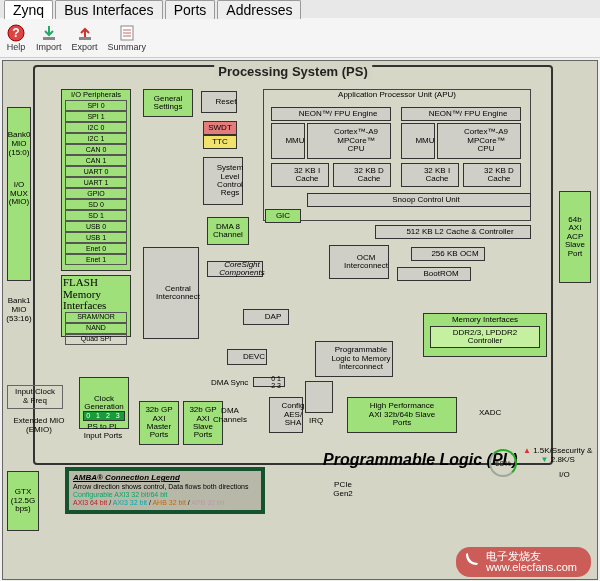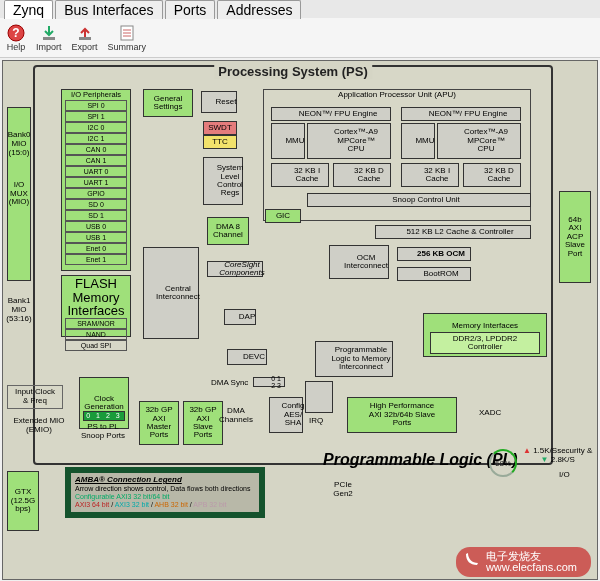--- a/index.html
+++ b/index.html
@@ -99,21 +99,21 @@
     border:2px solid #9a9;
     border-top-color:#2a2;
     border-right-color:#2a2;
     border-radius:50%;
     display:flex; align-items:center; justify-content:center;
     font-size:8px; color:#222;
   }
 
   .legend {
     position:absolute;
-    border:6px solid #14532d;
+    border:4px solid #14532d;
     background:#b8b8a8;
     font-size:7px;
     padding:2px 4px;
     line-height:1.2;
   }
   .legend .t { font-style:italic; text-decoration:underline; font-weight:bold; font-size:8px;}
   .legend .c1{ color:#0a6;}
   .legend .c2{ color:#b22;}
   .legend .c3{ color:#0aa;}
   .legend .c4{ color:#c60;}
@@ -209,21 +209,21 @@
         <div class="peri teal">SD 0</div>
         <div class="peri gray">SD 1</div>
         <div class="peri green">USB 0</div>
         <div class="peri gray">USB 1</div>
         <div class="peri pink">Enet 0</div>
         <div class="peri gray">Enet 1</div>
       </div>
   </div>
 
   <div class="blk green" style="left:58px; top:214px; width:70px; height:62px; flex-direction:column; justify-content:flex-start;">
-    <span style="font-size:13px; text-align:center;">FLASH Memory Interfaces</span>
+    <span style="font-size:11px; text-align:left;font-family:Liberation Serif, serif;">FLASH Memory Interfaces</span>
     <div id="flash-list" style="display:flex; flex-direction:column;">
         <div class="peri darkgrey">SRAM/NOR</div>
         <div class="peri gray">NAND</div>
         <div class="peri gray">Quad SPI</div>
       </div>
   </div>
 
   <div class="blk green" style="left:140px; top:28px; width:50px; height:28px; white-space:pre-line;">General
 Settings</div>
   <div class="blk gray" style="left:198px; top:30px; width:36px; height:22px;">Reset</div>
@@ -257,65 +257,65 @@
   <div class="blk gray" style="left:398px; top:102px; width:58px; height:24px; white-space:pre-line;">32 KB I
 Cache</div>
   <div class="blk gray" style="left:460px; top:102px; width:58px; height:24px; white-space:pre-line;">32 KB D
 Cache</div>
 
   <div class="blk green" style="left:262px; top:148px; width:36px; height:14px;">GIC</div>
   <div class="blk gray" style="left:304px; top:132px; width:224px; height:14px;">Snoop Control Unit</div>
   <div class="blk gray" style="left:372px; top:164px; width:156px; height:14px;">512 KB L2 Cache &amp; Controller</div>
   <div class="blk gray" style="left:326px; top:184px; width:60px; height:34px; white-space:pre-line;">OCM
 Interconnect</div>
-  <div class="blk gray" style="left:394px; top:186px; width:74px; height:14px;font-weight:bold;">256 KB OCM</div>
+  <div class="blk gray" style="left:408px; top:186px; width:74px; height:14px;">256 KB OCM</div>
   <div class="blk gray" style="left:394px; top:206px; width:74px; height:14px;">BootROM</div>
 
   <div class="blk green" style="left:204px; top:156px; width:42px; height:28px; white-space:pre-line;">DMA 8
 Channel</div>
   <div class="blk gray" style="left:204px; top:200px; width:56px; height:16px; white-space:pre-line; font-style:italic;">CoreSight
 Components</div>
   <div class="blk gray" style="left:140px; top:186px; width:56px; height:92px; white-space:pre-line;">Central
 Interconnect</div>
-  <div class="blk gray" style="left:221px; top:248px; width:32px; height:16px;">DAP</div>
+  <div class="blk gray" style="left:240px; top:248px; width:46px; height:16px;">DAP</div>
   <div class="blk gray" style="left:224px; top:288px; width:40px; height:16px;">DEVC</div>
   <div class="blk gray" style="left:312px; top:280px; width:78px; height:36px; white-space:pre-line;">Programmable
 Logic to Memory
 Interconnect</div>
 
-  <div class="blk green" style="left:420px; top:252px; width:124px; height:44px; flex-direction:column; justify-content:flex-start; padding-top:8px;">
+  <div class="blk green" style="left:420px; top:252px; width:124px; height:44px; flex-direction:column; justify-content:flex-start; padding-top:2px;">
     <span style="font-size:8px;">Memory Interfaces</span>
     <div class="blk lightgreen" style="position:relative; width:110px; height:22px; margin-top:2px; white-space:pre-line;">DDR2/3, LPDDR2
 Controller</div>
   </div>
 
   <div class="side-label" style="left:4px; top:324px; width:56px; border:1px solid #666; padding:2px; white-space:pre-line;">Input Clock
 &amp; Freq</div>
   <div class="blk green" style="left:76px; top:316px; width:50px; height:52px; flex-direction:column;">
     <span style="white-space:pre-line;">Clock
 Generation</span>
   </div>
   <div class="blk deepgreen" style="left:80px; top:350px; width:42px; height:10px; font-size:7px; letter-spacing:2px;">0 1 2 3</div>
   <div class="side-label" style="left:70px; top:362px; width:60px; white-space:pre-line;">PS to PL
-Snoop Ports</div>
+Input Ports</div>
   <div class="side-label" style="left:4px; top:356px; width:64px; white-space:pre-line;">Extended MIO
 (EMIO)</div>
 
   <div class="blk green" style="left:136px; top:340px; width:40px; height:44px; white-space:pre-line;">32b GP
 AXI
 Master
 Ports</div>
   <div class="blk green" style="left:180px; top:340px; width:40px; height:44px; white-space:pre-line;">32b GP
 AXI
 Slave
 Ports</div>
 
   <div class="side-label" style="left:208px; top:318px;">DMA Sync</div>
   <div class="blk gray" style="left:250px; top:316px; width:32px; height:10px; font-size:7px;">0 1 2 3</div>
-  <div class="side-label" style="left:214px; top:346px; width:38px; white-space:pre-line;">DMA
+  <div class="side-label" style="left:208px; top:346px; width:38px; white-space:pre-line;">DMA
 Channels</div>
   <div class="blk gray" style="left:266px; top:336px; width:34px; height:36px; white-space:pre-line;">Config
 AES/
 SHA</div>
   <div class="blk gray" style="left:302px; top:320px; width:28px; height:32px; display:grid; grid-template-columns:repeat(4,1fr); grid-template-rows:repeat(4,1fr); font-size:5px; padding:0;"></div>
   <div class="side-label" style="left:306px; top:356px;">IRQ</div>
 
   <div class="blk green" style="left:344px; top:336px; width:110px; height:36px; white-space:pre-line;">High Performance
 AXI 32b/64b Slave
 Ports</div>

